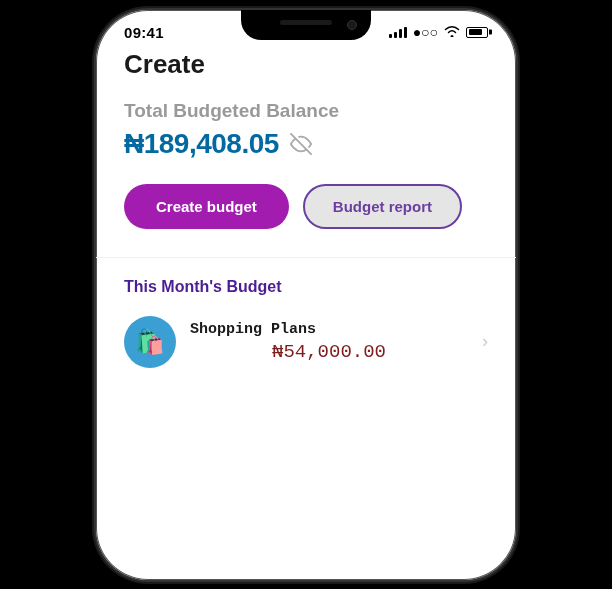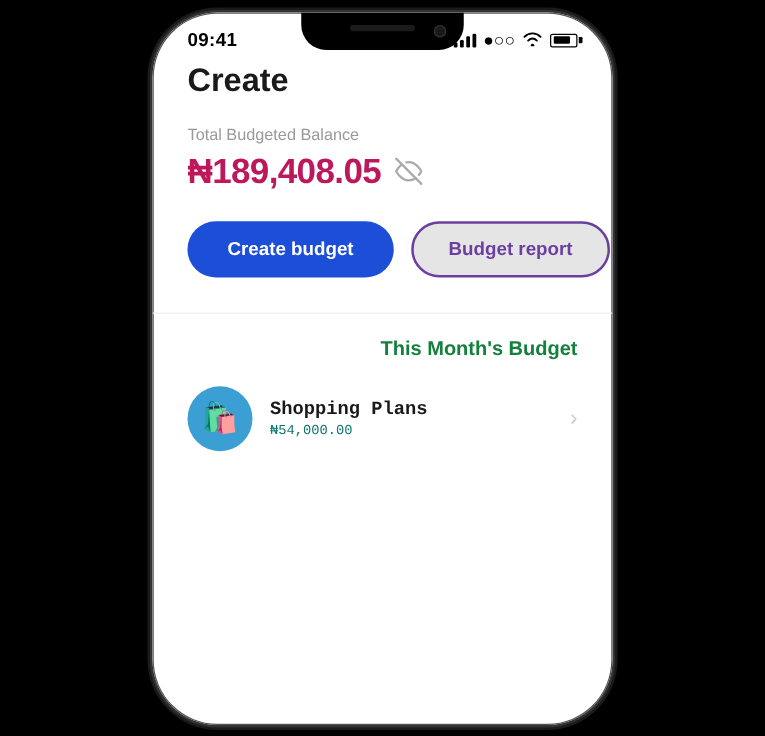--- a/index.html
+++ b/index.html
@@ -9,21 +9,21 @@
       height: 589px;
       background: #000;
       display: flex;
       align-items: center;
       justify-content: center;
       font-family: -apple-system, BlinkMacSystemFont, 'Segoe UI', sans-serif;
       overflow: hidden;
     }
 
     .phone-frame {
-      width: 368px;
+      width: 420px;
       height: 570px;
       background: #fff;
       border-radius: 52px;
       position: relative;
       overflow: hidden;
       box-shadow: 0 0 0 2px #333, 0 0 0 4px #1a1a1a, inset 0 0 0 1px #555;
     }
 
     
     .phone-frame::before {
@@ -115,37 +115,37 @@
     }
 
     .page-title {
       font-size: 26px;
       font-weight: 700;
       color: #1a1a1a;
       margin-bottom: 20px;
     }
 
     .balance-label {
-      font-size: 13px;
+      font-size: 19px;
       color: #999;
       margin-bottom: 6px;
-      font-weight: 400;
+      font-weight: 700;
     }
 
     .balance-row {
       display: flex;
       align-items: center;
       gap: 10px;
       margin-bottom: 24px;
     }
 
     .balance-amount {
       font-size: 28px;
       font-weight: 700;
-      color: #be185d;
+      color: #0369a1;
       letter-spacing: -0.5px;
       text-align: center;
     }
 
     .eye-icon {
       width: 24px;
       height: 24px;
       color: #aaa;
       display: flex;
       align-items: center;
@@ -153,21 +153,21 @@
     }
 
     .buttons-row {
       display: flex;
       gap: 14px;
       align-items: center;
       margin-bottom: 28px;
     }
 
     .btn-create {
-      background: #1d4ed8;
+      background: #a21caf;
       color: #fff;
       border: none;
       border-radius: 30px;
       padding: 14px 32px;
       font-size: 15px;
       font-weight: 600;
       cursor: pointer;
       white-space: nowrap;
     }
 
@@ -185,23 +185,22 @@
 
     .divider {
       height: 1px;
       background: #f0f0f0;
       margin: 0 -28px 20px;
     }
 
     .section-title {
       font-size: 16px;
       font-weight: 600;
-      color: #15803d;
+      color: #4c1d95;
       margin-bottom: 16px;
-      text-align: right;
     }
 
     .budget-item {
       display: flex;
       align-items: center;
       gap: 14px;
       padding: 4px 0;
     }
 
     .budget-icon {
@@ -222,22 +221,23 @@
     }
 
     .budget-name {
       font-size: 15px;
       font-weight: 600;
       color: #1a1a1a;
       margin-bottom: 3px;
     }
 
     .budget-amount {
-      font-size: 11px;
-      color: #0f766e;
+      font-size: 19px;
+      color: #7f1d1d;
+      text-align: center;
     }
 
     .chevron-icon {
       color: #ccc;
       font-size: 18px;
       font-weight: 300;
     }
 
     
     .signal-bars {

